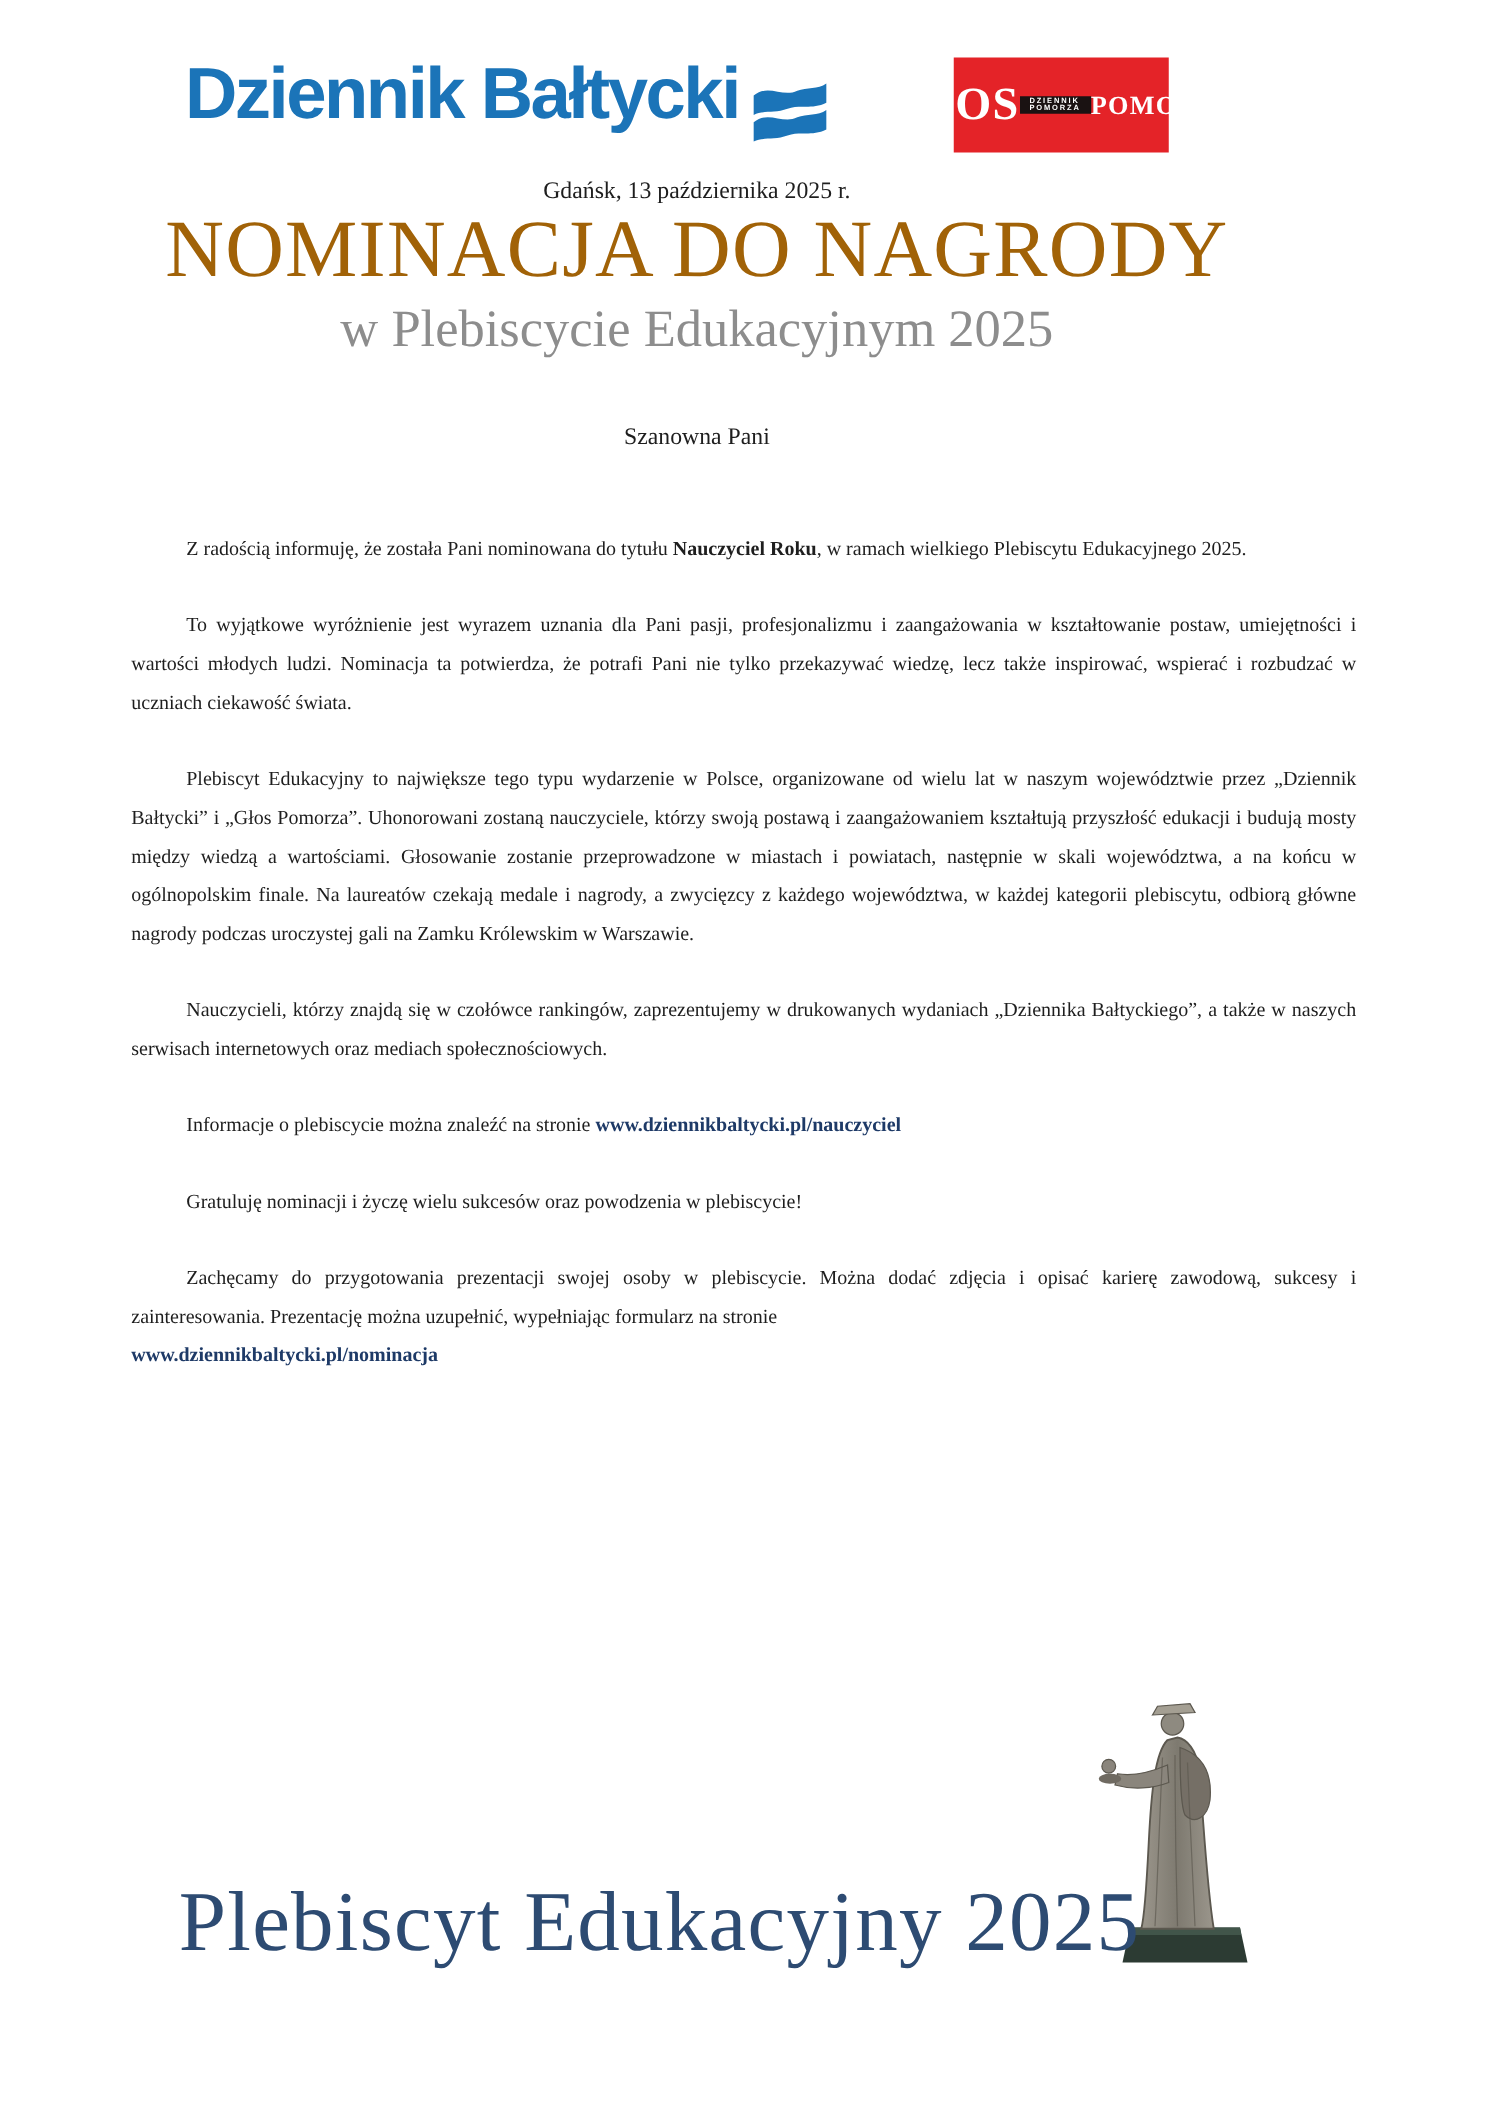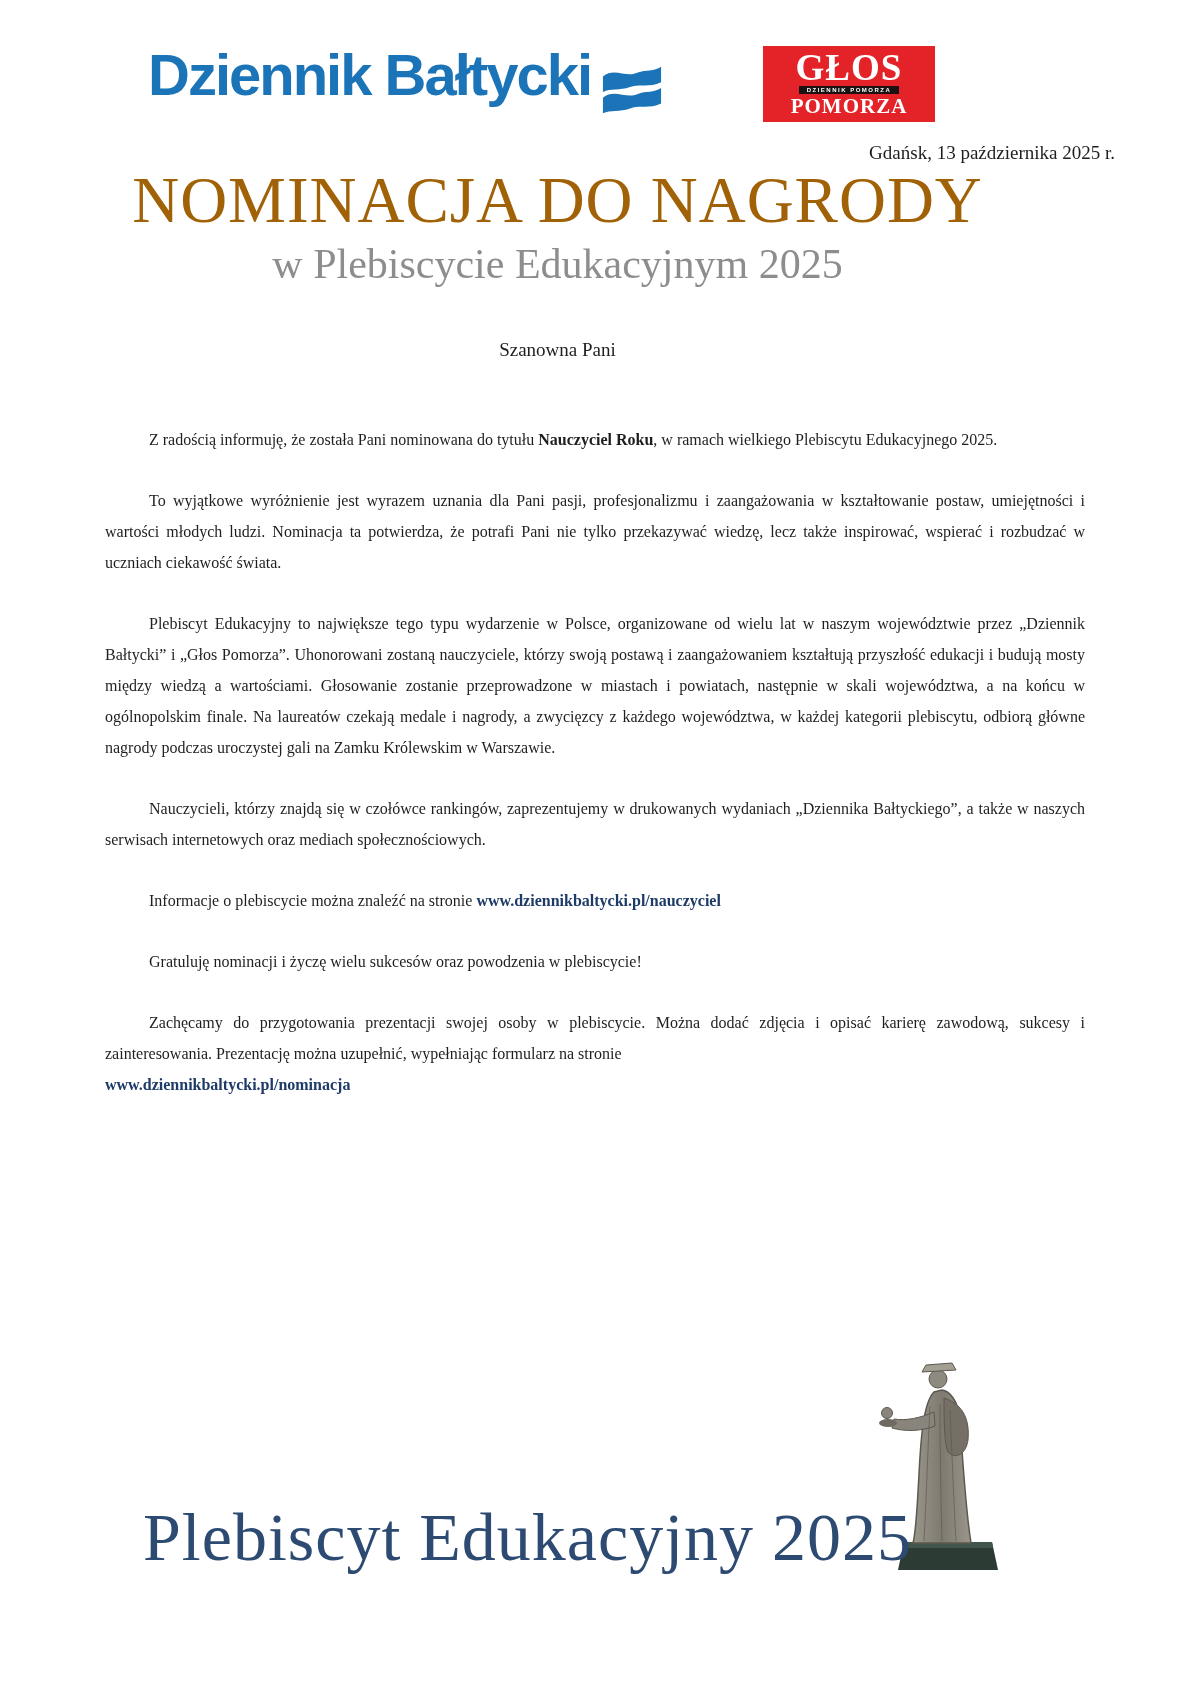--- a/index.html
+++ b/index.html
@@ -18,38 +18,38 @@
   }
   .db-logo .db-text{
     font-family:"Liberation Sans", sans-serif;
     font-weight:800;font-size:58px;line-height:70px;
     letter-spacing:-2px;color:#1b74b8;
   }
   .db-logo svg{margin-left:10px;margin-top:22px;}
   .glos-logo{
     position:absolute;left:763px;top:46px;width:172px;height:76px;
     background:#e42328;
-    display:flex;flex-direction:column;align-items:center;justify-content:center;
+    display:flex;flex-direction:row;align-items:center;justify-content:center;
   }
   .glos-line1{
     font-family:"Liberation Serif", serif;font-weight:900;
     font-size:37px;line-height:34px;color:#ffffff;letter-spacing:1px;
   }
   .glos-tagline{
     font-family:"Liberation Sans", sans-serif;font-weight:700;
     font-size:6px;letter-spacing:1.5px;color:#ffffff;
     background:#1a1212;padding:1px 8px;margin:1px 0;
   }
   .glos-line2{
     font-family:"Liberation Serif", serif;font-weight:900;
     font-size:21px;line-height:22px;color:#ffffff;letter-spacing:1px;
   }
   
   .center-col{position:absolute;left:0;width:1115px;text-align:center;}
-  .date-line{top:142px;font-size:19px;color:#1e1e1e;text-align:right;}
+  .date-line{top:142px;font-size:19px;color:#1e1e1e;}
   .title{top:163px;font-size:65px;letter-spacing:1px;color:#a16207;}
   .subtitle{top:240px;font-size:42px;color:#8d8d8d;}
   .recipient{top:337px;font-size:19px;line-height:25px;}
   .recipient .name{font-weight:700;font-size:20px;margin-top:5px;}
   
   .body-text{
     position:absolute;left:105px;right:105px;top:424px;
     font-size:16px;line-height:31px;text-align:justify;
   }
   .body-text p{margin:0 0 30px 0;text-indent:44px;}

